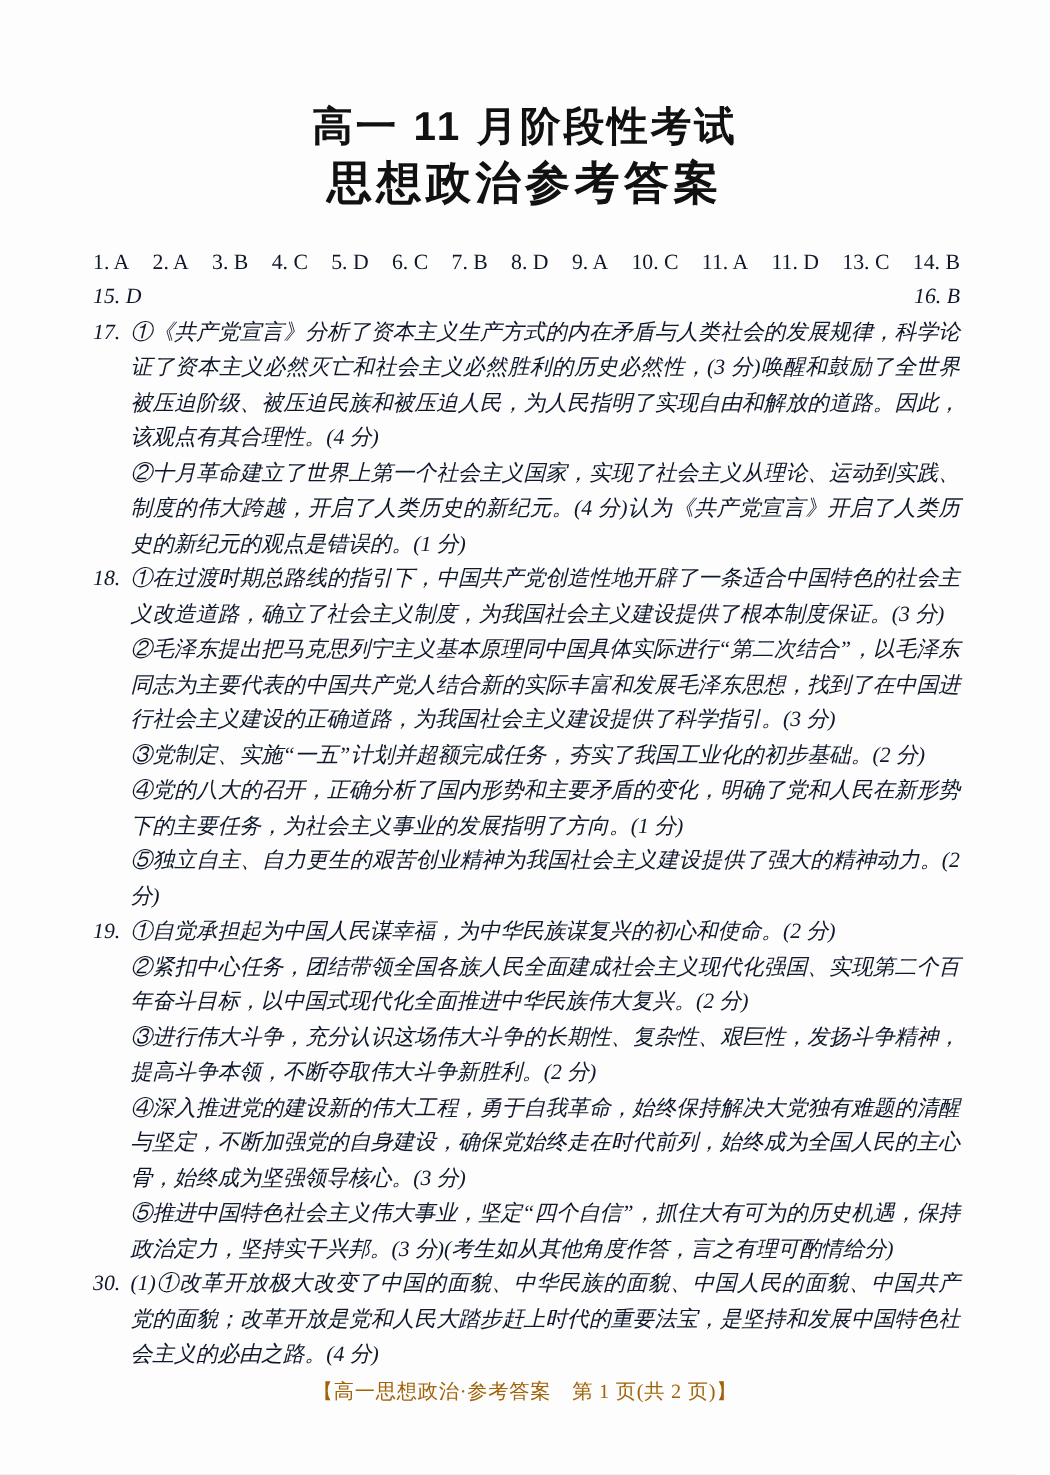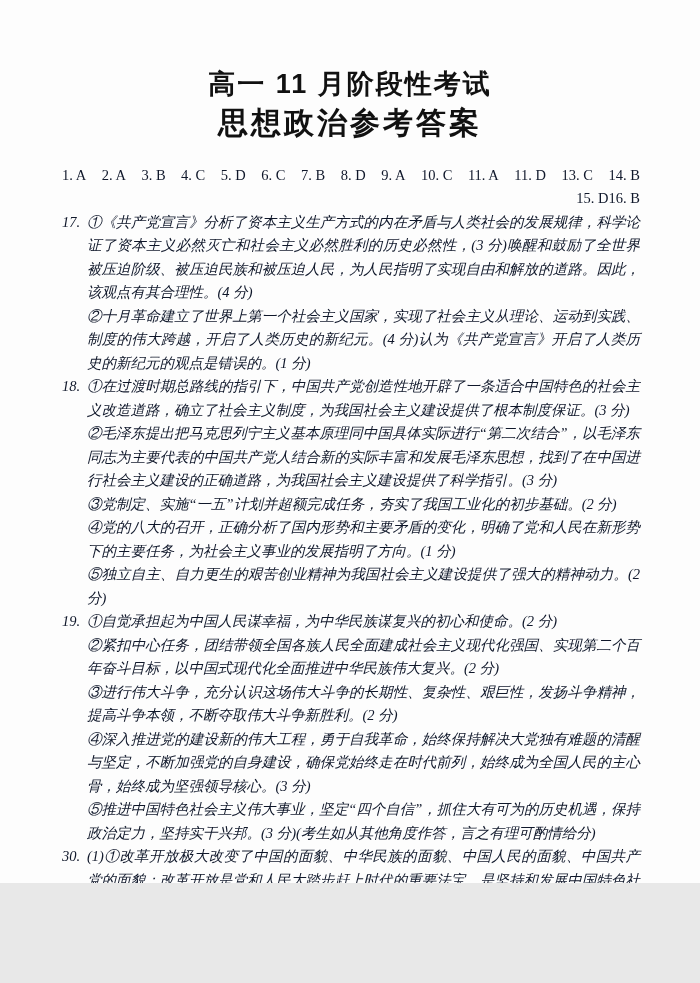--- a/index.html
+++ b/index.html
@@ -3,21 +3,21 @@
 <meta charset="utf-8">
 <style>
   html, body {
     margin: 0;
     padding: 0;
     background: #e8e8e8;
   }
   .page {
     position: relative;
     width: 700px;
-    height: 883px;
+    height: 983px;
     margin: 0 auto;
     background: #fdfdfd;
     color: #212121;
     overflow: hidden;
     box-sizing: border-box;
   }
   .titles {
     padding-top: 68px;
     text-align: center;
     font-family: "Liberation Sans", sans-serif;
@@ -42,21 +42,22 @@
     font-size: 14.5px;
     line-height: 23.5px;
     color: #0f172a;
   }
   .mc-line {
     display: flex;
     justify-content: space-between;
     white-space: nowrap;
   }
   .mc-line2 {
-    justify-content: flex-end;
+    justify-content: space-between;
+    font-style: italic;
   }
   .mc-item { display: inline-block; }
   .question {
     display: flex;
     align-items: flex-start;
     font-style: italic;
   }
   .qnum {
     width: 25px;
     flex-shrink: 0;

